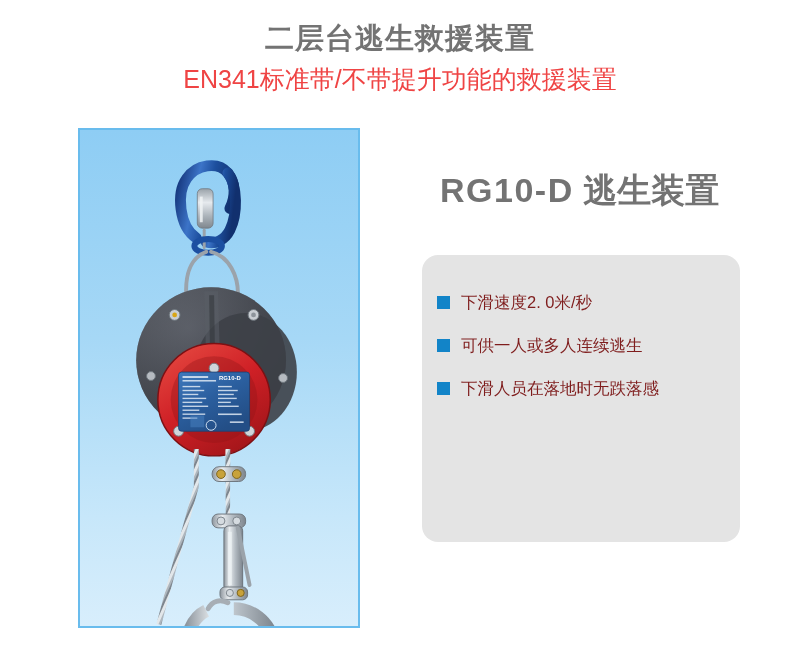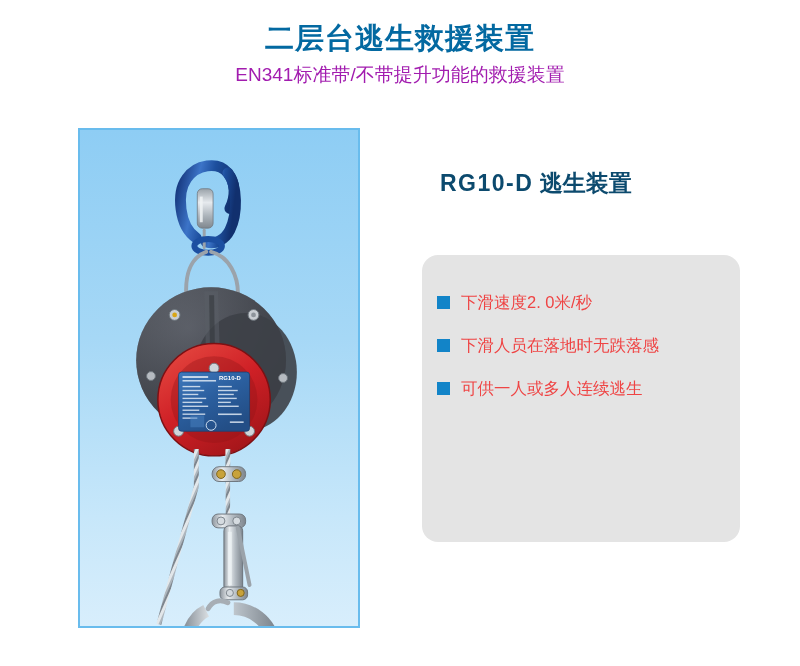--- a/index.html
+++ b/index.html
@@ -17,29 +17,29 @@
 
   
   .header {
     width: 100%;
     text-align: center;
     padding-top: 22px;
   }
   .main-title {
     font-size: 29px;
     font-weight: bold;
-    color: #0369a1;
+    color: #737373;
     letter-spacing: 1px;
     line-height: 1.15;
     margin: 0;
   }
   .sub-title {
-    font-size: 19px;
+    font-size: 25px;
     font-weight: normal;
-    color: #a21caf;
+    color: #ef4444;
     letter-spacing: 0px;
     margin: 9px 0 12px 0;
     line-height: 1.2;
   }
 
   
   .photo-panel {
     position: absolute;
     left: 78px;
     top: 128px;
@@ -65,23 +65,23 @@
     top: 255px;
     width: 318px;
     height: 287px;
     background: #e4e4e4;
     border-radius: 16px;
   }
   .product-name {
     position: absolute;
     left: 440px;
     top: 168px;
-    font-size: 23px;
+    font-size: 34px;
     font-weight: bold;
-    color: #0c4a6e;
+    color: #737373;
     letter-spacing: 0px;
     white-space: nowrap;
   }
   .product-name .model {
     letter-spacing: 1.5px;
   }
 
   .spec-list {
     position: absolute;
     left: 437px;
@@ -98,21 +98,21 @@
   }
   .spec-bullet {
     width: 13px;
     height: 13px;
     background: #1284c8;
     flex: 0 0 auto;
     margin-right: 11px;
   }
   .spec-text {
     font-size: 16.5px;
-    color: #ef4444;
+    color: #7f1d1d;
     line-height: 1;
     white-space: nowrap;
   }
 </style>
 </head>
 <body>
 
 <div class="header">
   <h1 class="main-title">二层台逃生救援装置</h1>
   <h2 class="sub-title">EN341标准带/不带提升功能的救援装置</h2>
@@ -276,19 +276,19 @@
 
 <div class="spec-panel"></div>
 
 <ul class="spec-list">
   <li class="spec-item">
     <span class="spec-bullet"></span>
     <span class="spec-text">下滑速度2. 0米/秒</span>
   </li>
   <li class="spec-item">
     <span class="spec-bullet"></span>
-    <span class="spec-text">下滑人员在落地时无跌落感</span>
+    <span class="spec-text">可供一人或多人连续逃生</span>
   </li>
   <li class="spec-item">
     <span class="spec-bullet"></span>
-    <span class="spec-text">可供一人或多人连续逃生</span>
+    <span class="spec-text">下滑人员在落地时无跌落感</span>
   </li>
 </ul>
 
 </body></html>

